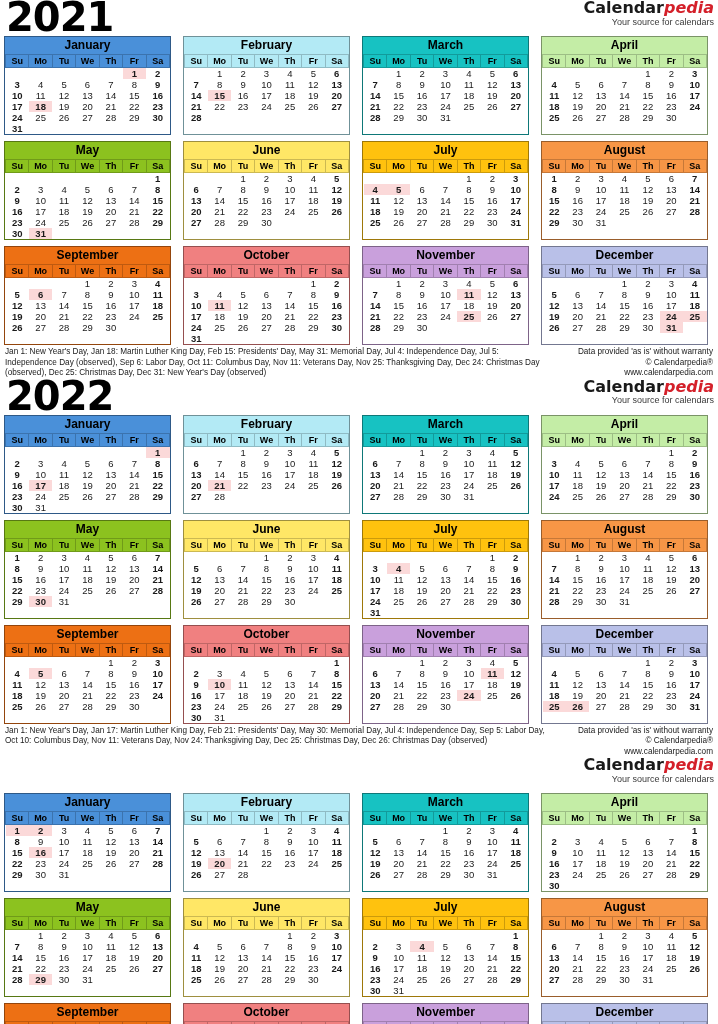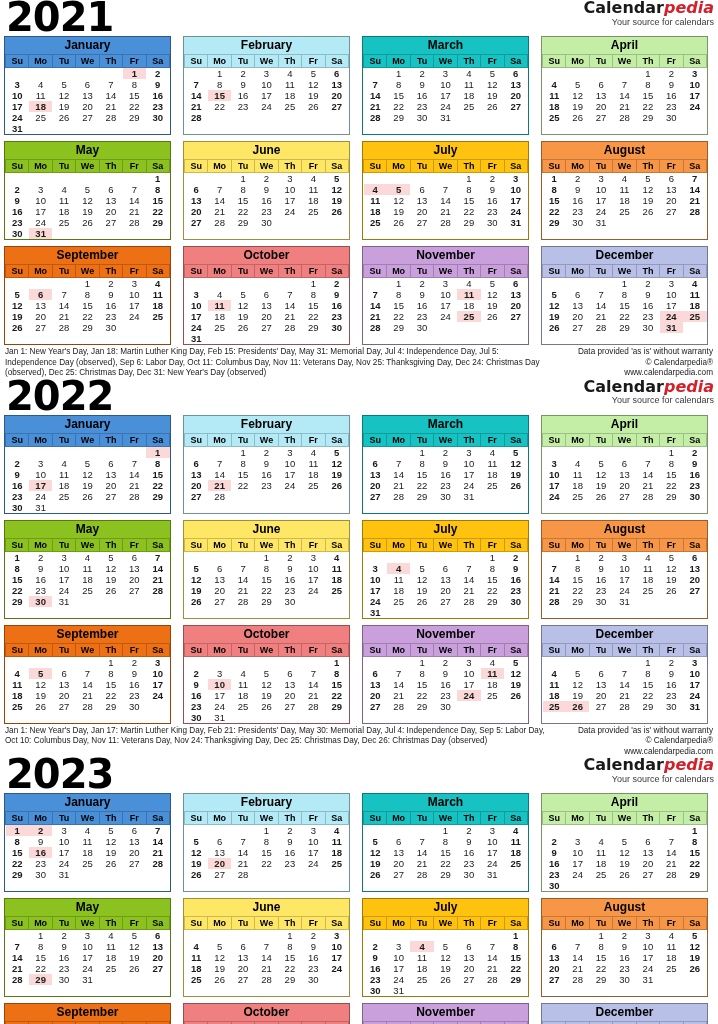--- a/index.html
+++ b/index.html
@@ -1667,21 +1667,20 @@
         <div class="holidays">Jan 1: New Year's Day, Jan 17: Martin Luther King Day, Feb 21: Presidents' Day, May 30: Memorial Day, Jul 4: Independence Day, Sep 5: Labor Day, Oct 10: Columbus Day, Nov 11: Veterans Day, Nov 24: Thanksgiving Day, Dec 25: Christmas Day, Dec 26: Christmas Day (observed)</div>
         <div class="disclaimer">
           <div>Data provided 'as is' without warranty</div>
           <div>© Calendarpedia®</div>
           <div>www.calendarpedia.com</div>
         </div>
       </div>
     </div>
     <div class="year-block">
       <div class="year-head">
-        <div class="year-title">2023</div>
         <div class="brand">
           <div class="b1">Calendar<i>pedia</i></div>
           <div class="b2">Your source for calendars</div>
         </div>
       </div>
       <div class="months-grid">
         <div class="month" style="border-color: rgb(46, 89, 135);">
           <div class="m-title" style="background: rgb(74, 144, 217);">January</div>
           <table class="cal">
             <thead>

